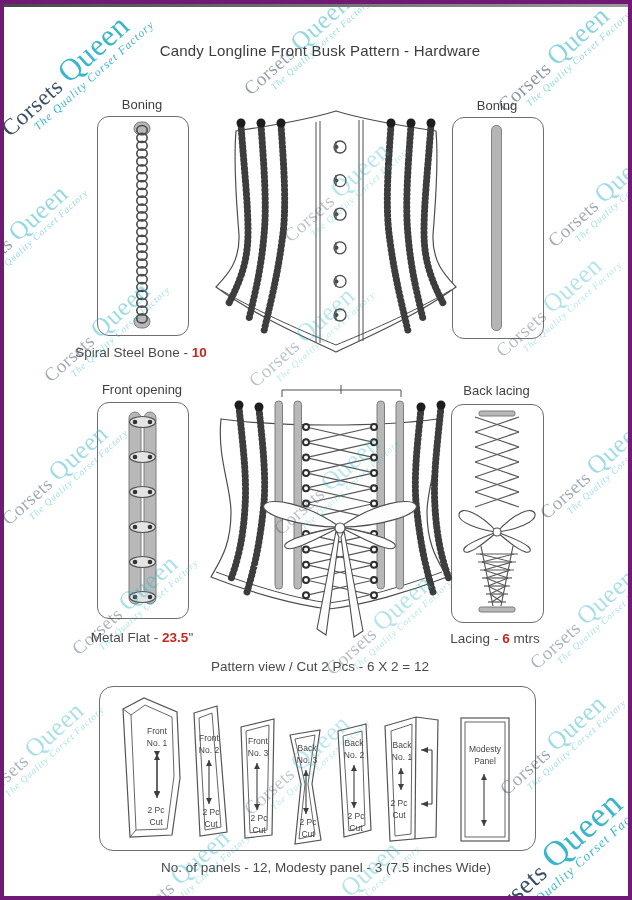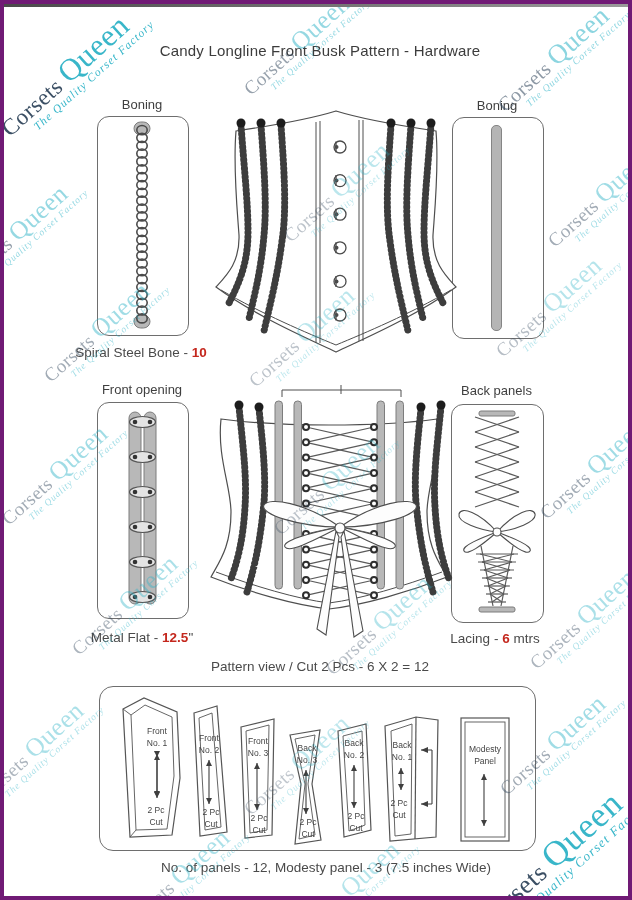--- a/index.html
+++ b/index.html
@@ -114,21 +114,21 @@
         <circle cx="133" cy="208" r="6" fill="#fff" stroke="#4a4a4a" stroke-width="1.3"></circle>
         <line x1="129" y1="202.5" x2="129" y2="213.5" stroke="#4a4a4a" stroke-width="1.3"></line>
         <circle cx="129.5" cy="208" r="2" fill="#4a4a4a"></circle>
       </g>
   </svg>
   <div class="abs cap" style="left:17px;top:341px;width:240px;">
     <span>Spiral Steel Bone - </span><span class="red" style="color: rgb(196, 39, 29);">10</span>
   </div>
 
   <div class="abs lbl" style="left:93px;top:378px;width:90px;">Front opening</div>
-  <div class="abs lbl" style="left:447px;top:379px;width:91px;">Back panels</div>
+  <div class="abs lbl" style="left:447px;top:379px;width:91px;">Back lacing</div>
 
   <div class="rbox" style="left:93px;top:398px;width:90px;height:215px;"></div>
   <svg style="left:93px;top:398px;" width="90" height="215" viewBox="0 0 90 215">
     <rect x="32" y="10" width="12" height="192" rx="6" class="bone"></rect>
     <rect x="47" y="10" width="12" height="192" rx="6" class="bone"></rect>
     <g id="busk-loops">
         <ellipse cx="45.5" cy="20" rx="13" ry="5.5" fill="#e4e4e4" stroke="#555" stroke-width="1.2"></ellipse>
         <circle cx="38" cy="20" r="2.3" fill="#333"></circle>
         <circle cx="53" cy="20" r="2.3" fill="#333"></circle>
         <ellipse cx="45.5" cy="55" rx="13" ry="5.5" fill="#e4e4e4" stroke="#555" stroke-width="1.2"></ellipse>
@@ -269,21 +269,21 @@
       <path class="loop" d="M131,140 C167,115 202,110 207,118 C212,127 172,140 131,140 Z"></path>
       <path class="loop" d="M131,140 C100,156 80,166 76,160 C72,154 100,146 131,140 Z"></path>
       <path class="loop" d="M131,140 C162,156 182,166 186,160 C190,154 162,146 131,140 Z"></path>
       <path class="loop" d="M127,144 L108,242 L117,248 L130,150 Z"></path>
       <path class="loop" d="M135,144 L154,244 L145,250 L132,150 Z"></path>
       <circle cx="131" cy="141" r="5" class="loop"></circle>
     </g>
   </svg>
 
   <div class="abs cap" style="left:18px;top:626px;width:240px;">
-    <span>Metal Flat - </span><span class="red" style="color: rgb(196, 39, 29);">12.5</span><span>"</span>
+    <span>Metal Flat - </span><span class="red" style="color: rgb(196, 39, 29);">23.5</span><span>"</span>
   </div>
   <div class="abs cap" style="left:371px;top:627px;width:240px;">
     <span>Lacing  - </span><span class="red" style="color: rgb(196, 39, 29);">6</span><span> mtrs</span>
   </div>
   <div class="abs cap" style="left:186px;top:655px;width:260px;">Pattern view / Cut 2 Pcs - 6 X 2 = 12</div>
 
   <div class="rbox" style="left:95px;top:682px;width:435px;height:163px;border-radius:14px;"></div>
   <svg style="left:95px;top:682px;" width="435" height="163" viewBox="0 0 435 163">
     <defs>
       <marker id="ah" markerWidth="7" markerHeight="7" refX="5" refY="3" orient="auto">

